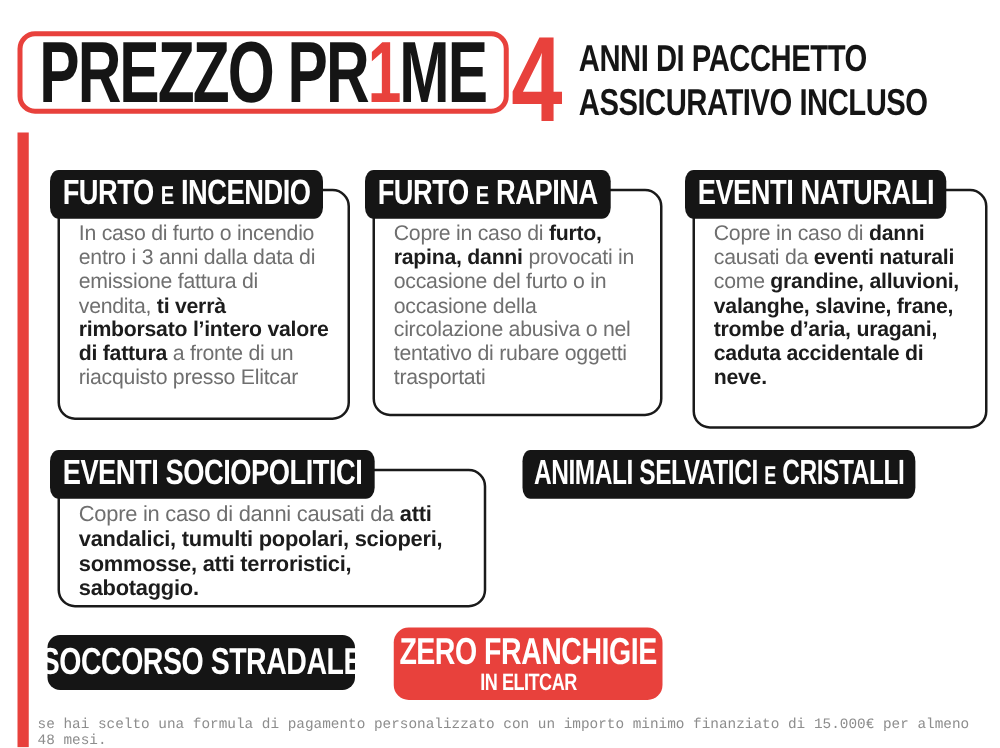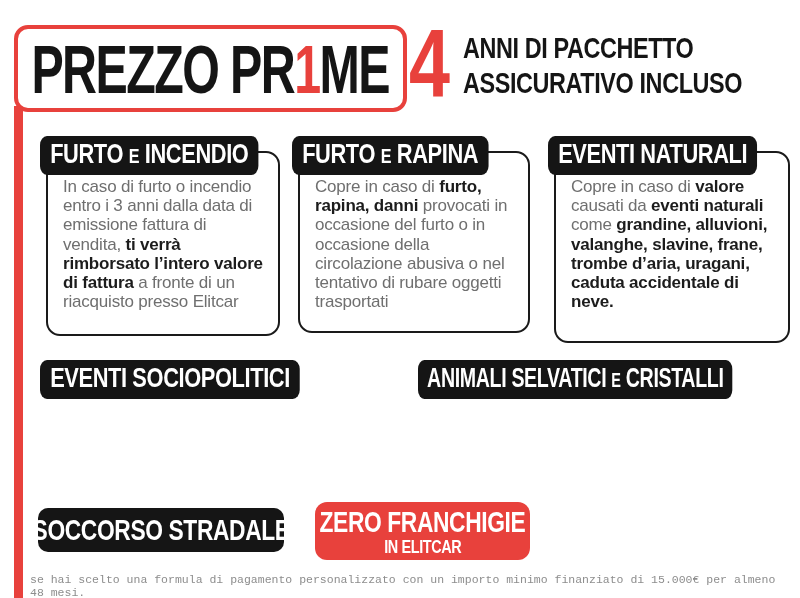--- a/index.html
+++ b/index.html
@@ -12,21 +12,21 @@
   *{margin:0;padding:0;box-sizing:border-box;}
   html,body{background:#fff;}
   .page{
     position:relative;width:800px;height:598px;background:#ffffff;
     font-family:"Liberation Sans","DejaVu Sans",sans-serif;overflow:hidden;
   }
   
   .red-line{position:absolute;left:14px;top:106px;width:9px;height:492px;background:var(--red);}
   
   .title-box{
-    position:absolute;left:14px;top:25px;width:393px;height:87px;
+    position:absolute;left:14px;top:25px;width:393px;height:66px;
     border:4px solid var(--red);border-radius:14px;background:#fff;
     display:flex;align-items:center;justify-content:center;
   }
   .ttl{
     display:inline-block;white-space:nowrap;font-weight:bold;font-size:62px;
     color:var(--ink);letter-spacing:-2px;transform:scale(0.78,1.12);
   }
   .ttl .seg-r{color:var(--red);}
   
   .years{
@@ -101,25 +101,26 @@
     <div class="bdy"><span>In caso di furto o incendio entro i 3 anni dalla data di emissione fattura di vendita, </span><span class="seg-b">ti verrà rimborsato l’intero valore di fattura</span><span> a fronte di un riacquisto presso Elitcar</span></div>
     <div class="hdr"><span>FURTO </span><span class="seg-s">E</span><span> INCENDIO</span></div>
   </div>
 
   <div class="card" id="c2">
     <div class="bdy"><span>Copre in caso di </span><span class="seg-b">furto, rapina, danni</span><span> provocati in occasione del furto o in occasione della circolazione abusiva o nel tentativo di rubare oggetti trasportati</span></div>
     <div class="hdr"><span>FURTO </span><span class="seg-s">E</span><span> RAPINA</span></div>
   </div>
 
   <div class="card" id="c3">
-    <div class="bdy"><span>Copre in caso di </span><span class="seg-b">valore</span><span> causati da </span><span class="seg-b">eventi naturali</span><span> come </span><span class="seg-b">grandine, alluvioni, valanghe, slavine, frane, trombe d’aria, uragani, caduta accidentale di neve.</span></div>
+    <div class="bdy"><span>Copre in caso di </span><span class="seg-b">danni</span><span> causati da </span><span class="seg-b">eventi naturali</span><span> come </span><span class="seg-b">grandine, alluvioni, valanghe, slavine, frane, trombe d’aria, uragani, caduta accidentale di neve.</span></div>
     <div class="hdr"><span>EVENTI NATURALI</span></div>
   </div>
 
   <div class="card" id="c4">
+    <div class="bdy"><span>Copre in caso di danni causati da </span><span class="seg-b">atti vandalici, tumulti popolari, scioperi, sommosse, atti terroristici, sabotaggio.</span></div>
     <div class="hdr"><span>EVENTI SOCIOPOLITICI</span></div>
   </div>
 
   <div class="card" id="c5">
     <div class="hdr"><span>ANIMALI SELVATICI </span><span class="seg-s">E</span><span> CRISTALLI</span></div>
   </div>
 
   <div class="badge" id="badge-left">
     <span class="badge-text">SOCCORSO STRADALE</span>
   </div>

